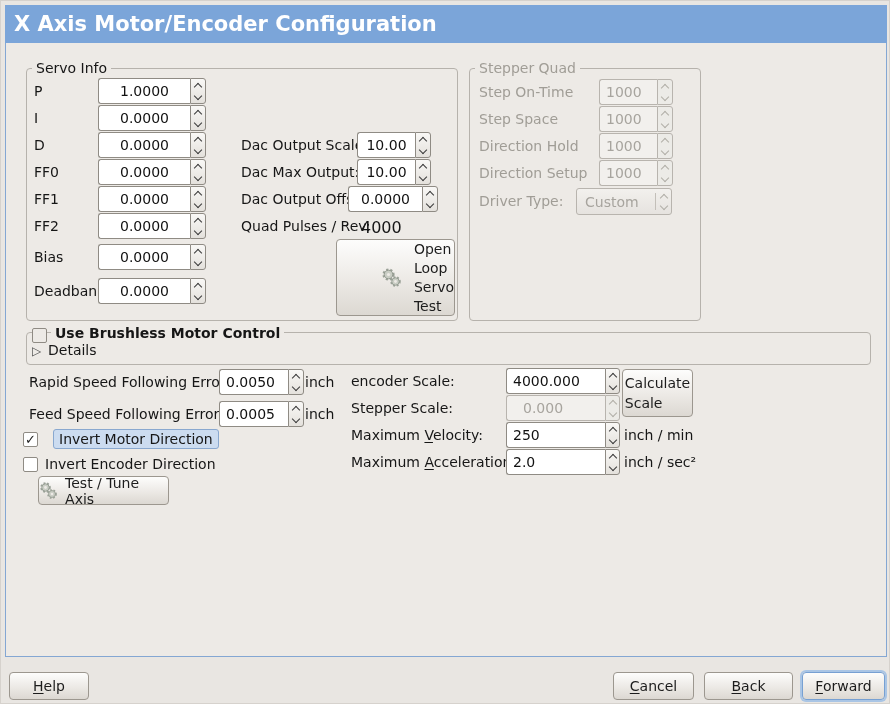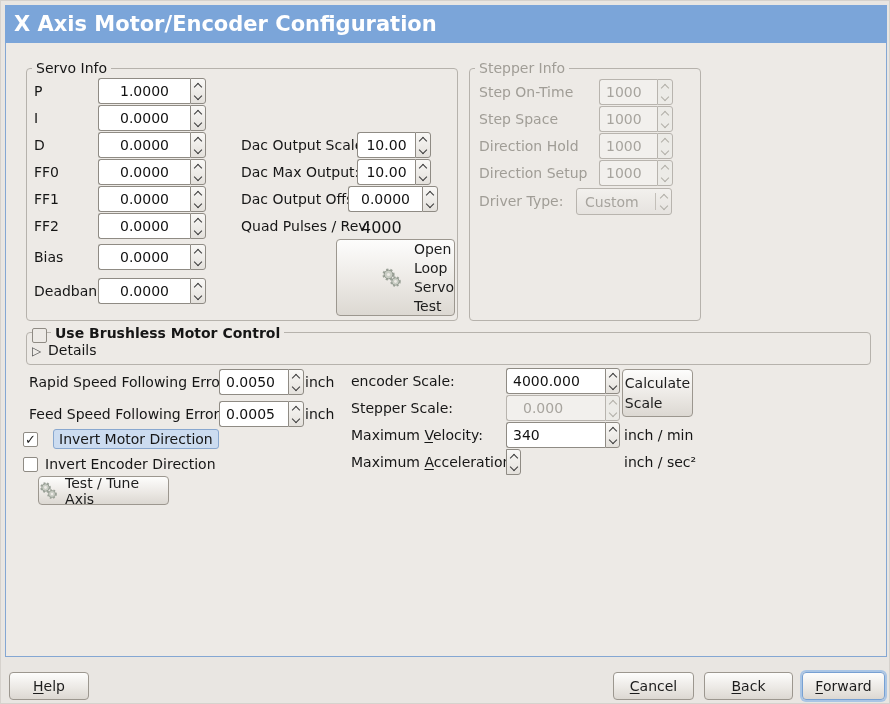--- a/index.html
+++ b/index.html
@@ -207,21 +207,21 @@
   </span>
   <span class="btn-lines">
     <div>Open</div>
     <div>Loop</div>
     <div>Servo</div>
     <div>Test</div>
   </span>
 </div>
 
 <div class="frame" style="left:468px;top:67px;width:230px;height:251px;"></div>
-<div class="frame-label dis" style="left:474px;top:59px;">Stepper Info</div>
+<div class="frame-label dis" style="left:474px;top:59px;">Stepper Quad</div>
 
 <div class="label dis" style="left:478px;top:83px;">Step On-Time</div>
 <div class="spin disabled" style="left:598px;top:78px;">
   <span class="entry" style="width:58px;">1000</span>
   <span class="arrows">
       <i class="cu"></i>
       <i class="cd"></i>
     </span>
 </div>
 <div class="label dis" style="left:478px;top:110px;">Step Space</div>
@@ -327,30 +327,31 @@
 <div class="spin disabled" style="left:505px;top:394px;">
   <span class="entry" style="width:99px;padding-left:16px;">0.000</span>
   <span class="arrows" style="width:15px;">
       <i class="cu"></i>
       <i class="cd"></i>
     </span>
 </div>
 
 <div class="label" style="left:350px;top:426px;"><span>Maximum </span><u>V</u><span>elocity:</span></div>
 <div class="spin" style="left:505px;top:421px;">
-  <span class="entry" style="width:99px;">340</span>
+  <span class="entry" style="width:99px;">250</span>
   <span class="arrows" style="width:15px;">
       <i class="cu"></i>
       <i class="cd"></i>
     </span>
 </div>
 <div class="label" style="left:623px;top:426px;">inch / min</div>
 
 <div class="label" style="left:350px;top:453px;"><span>Maximum </span><u>A</u><span>cceleration:</span></div>
 <div class="spin" style="left:505px;top:448px;">
+  <span class="entry" style="width:99px;">2.0</span>
   <span class="arrows" style="width:15px;">
       <i class="cu"></i>
       <i class="cd"></i>
     </span>
 </div>
 <div class="label" style="left:623px;top:453px;">inch / sec²</div>
 
 <div class="btn" style="left:8px;top:671px;width:80px;height:28px;">
   <span><u>H</u><span>elp</span></span>
 </div>

